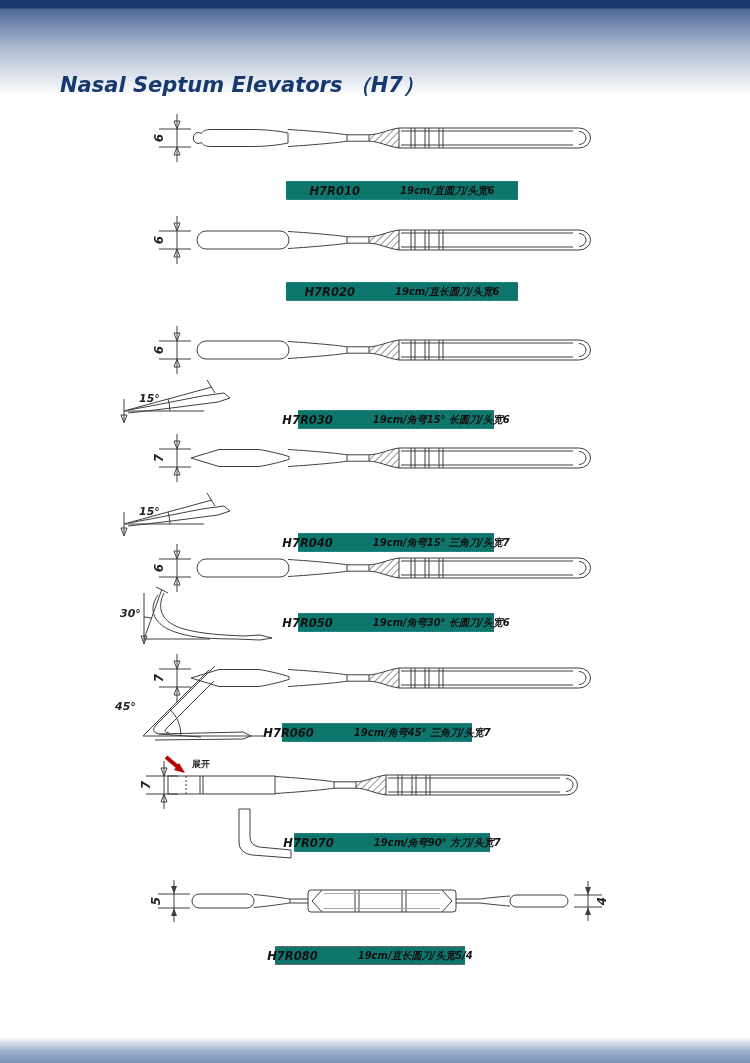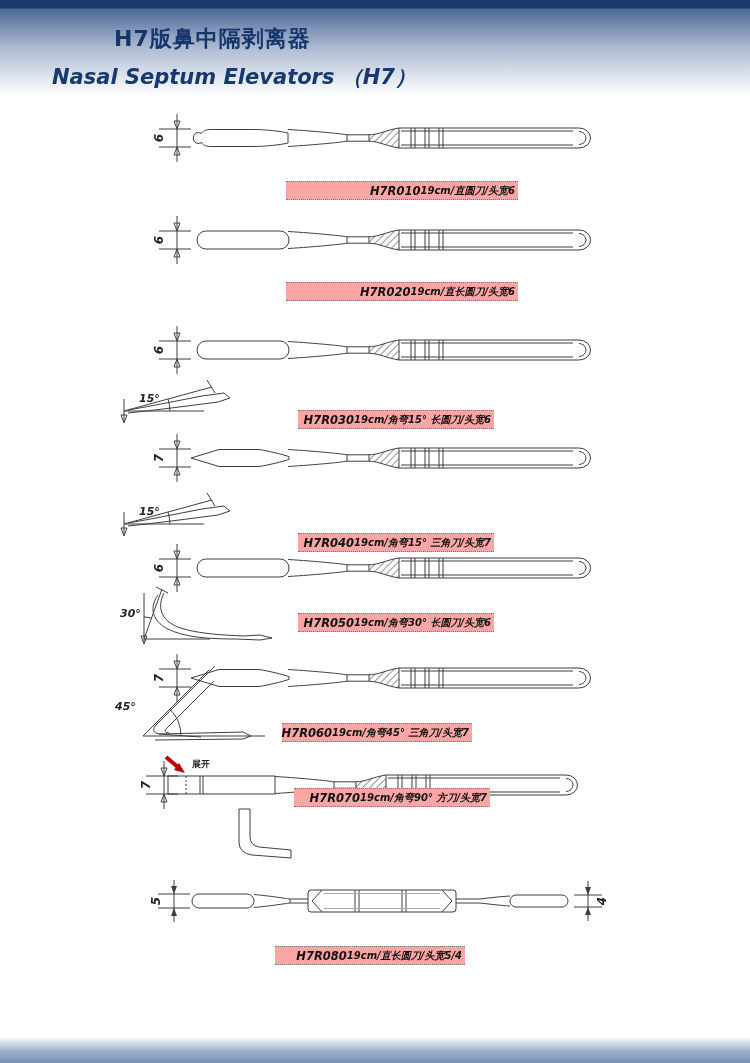--- a/index.html
+++ b/index.html
@@ -3,47 +3,46 @@
 <meta charset="utf-8">
 <style>
   html,body{margin:0;padding:0;background:#e8e8e8;}
   .page{position:relative;width:750px;height:1063px;background:#ffffff;margin:0 auto;overflow:hidden;
         font-family:"Liberation Sans","DejaVu Sans",sans-serif;}
   
   .header{position:absolute;left:0;top:0;width:750px;height:100px;
           background:linear-gradient(to bottom,#1b3a6b 0px,#1b3a6b 8px,#4f6a98 9px,#aebbd2 48px,#ffffff 96px);}
   .title-zh{position:absolute;left:114px;top:24px;margin:0;font-size:22px;font-weight:bold;
             color:#16356b;letter-spacing:1px;font-family:"DejaVu Sans",sans-serif;}
-  .title-en{position:absolute;left:44px;top:55px;margin:8px;font-size:21px;font-weight:bold;font-style:italic;
+  .title-en{position:absolute;left:44px;top:55px;margin:16px;font-size:21px;font-weight:bold;font-style:italic;
             color:#17396f;font-family:"DejaVu Sans",sans-serif;}
   
   .footer{position:absolute;left:0;bottom:0;width:750px;height:26px;
           background:linear-gradient(to bottom,#fdfdfe 0%,#9db0cb 55%,#7790b6 100%);}
   
   svg.draw{position:absolute;stroke:#3f3f3f;fill:none;stroke-width:1;overflow:visible;}
   svg.draw .arr{fill:#3f3f3f;stroke:none;}
   svg.draw .faint{stroke:#a8a8a8;}
   svg.draw text{stroke:none;}
   .dim{font:italic bold 12px "DejaVu Sans",sans-serif;fill:#222;}
   .ang{font:italic bold 11px "DejaVu Sans",sans-serif;fill:#222;}
   .ann{font:bold 9px "DejaVu Sans",sans-serif;fill:#222;}
   
-  .label-row{position:absolute;display:flex;justify-content:flex-end;align-items:center;
+  .label-row{position:absolute;display:flex;justify-content:center;align-items:center;
              border-top:1px dotted #777;border-bottom:1px dotted #777;height:19px;
-             padding:0 3px;box-sizing:border-box;background:#fca5a5;}
+             padding:0 3px;box-sizing:border-box;background:#0f766e;gap:40px;}
   .code{font:italic bold 11.5px "DejaVu Sans",sans-serif;color:#111;}
   .desc{font:italic bold 10px "DejaVu Sans",sans-serif;color:#111;white-space:nowrap;}
 </style>
 </head>
 <body>
 
 <div class="page">
 
   <div class="header">
-    <h1 class="title-zh">H7版鼻中隔剥离器</h1>
     <h2 class="title-en">Nasal Septum Elevators （H7）</h2>
   </div>
 
   <svg width="0" height="0" style="position:absolute">
     <defs>
       <pattern id="hatch" width="5" height="5" patternUnits="userSpaceOnUse" patternTransform="rotate(45)">
         <line x1="0" y1="0" x2="0" y2="5" stroke="#555" stroke-width="1.3"></line>
       </pattern>
       <g id="dimv">
         <line x1="6" y1="21" x2="38" y2="21"></line>
@@ -226,21 +225,21 @@
       <g>
         <line x1="26" y1="2" x2="39" y2="13" stroke="#b80000" stroke-width="4"></line>
         <polygon points="45,18 34,15 39,8" fill="#b80000" stroke="none"></polygon>
       </g>
       <text class="ann" x="52" y="12">展开</text>
       <use href="#handle"></use>
     </svg>
     <svg class="draw" style="left:225px;top:806px" width="75" height="58" viewBox="0 0 75 58">
       <use href="#side90"></use>
     </svg>
-    <div class="label-row" style="left:294px;top:788px;width:196px">
+    <div class="label-row" style="left:294px;top:833px;width:196px">
       <span class="code">H7R070</span>
       <span class="desc">19cm/角弯90° 方刀/头宽7</span>
     </div>
   </div>
 
   <div>
     <svg class="draw" style="left:150px;top:872px" width="490" height="62" viewBox="0 0 490 62">
       <line x1="8" y1="22" x2="40" y2="22"></line>
         <line x1="8" y1="36" x2="40" y2="36"></line>
       <line x1="24" y1="8" x2="24" y2="50"></line>

